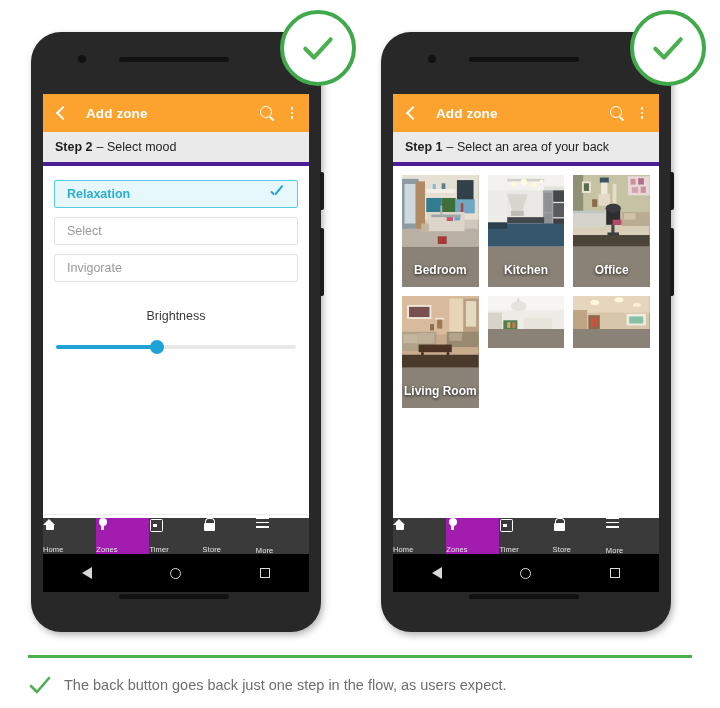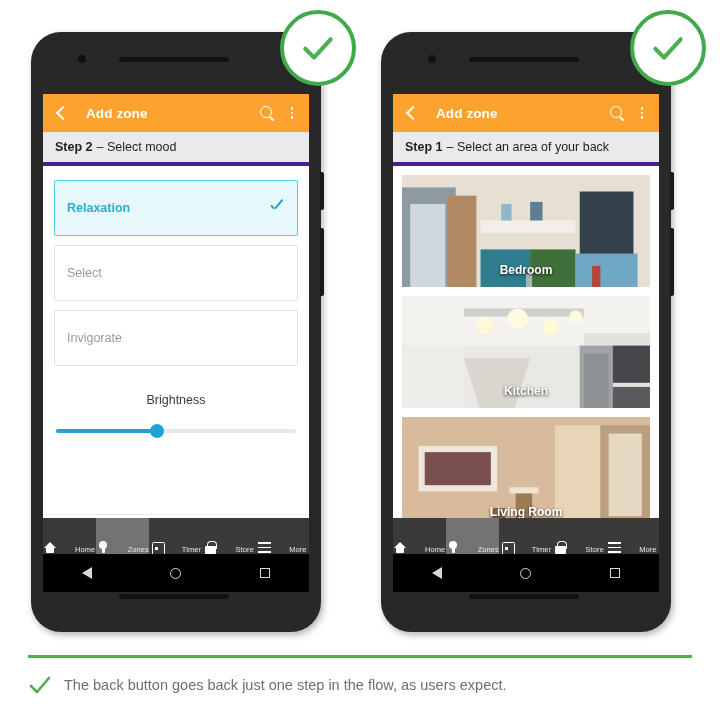--- a/index.html
+++ b/index.html
@@ -93,21 +93,21 @@
     height: 34px; background: #EAEAEA;
     display: flex; align-items: center; padding: 0 12px;
     border-bottom: 4px solid #4c1d95;
   }
   .step-label { font-size: 12.5px; color: #1f1f1f; font-weight: bold; }
   .step-text  { font-size: 12.5px; color: #1f1f1f; margin-left: 4px; white-space: nowrap; }
 
   
   .mood-list { padding: 14px 11px 0 11px; }
   .mood-card {
-    height: 56px; border: 1px solid #E2E2E2; background: #fff;
+    height: 28px; border: 1px solid #E2E2E2; background: #fff;
     border-radius: 2px; margin-bottom: 9px;
     display: flex; align-items: center; padding: 0 12px; cursor: pointer;
   }
   .mood-card .mood-name { font-size: 12.5px; color: #9A9A9A; }
   .mood-card.selected {
     border: 1.6px solid #52CCE5; background: #E6F8FC;
   }
   .mood-card.selected .mood-name { color: #2BAED0; font-weight: bold; }
   .mood-check { margin-left: auto; width: 16px; height: 16px; position: relative; }
   .mood-check::before {
@@ -148,21 +148,21 @@
   }
   .action-btn {
     font-size: 11.5px; font-weight: bold; color: #1DA3D6;
     letter-spacing: .4px; cursor: pointer;
   }
   .left-body { position: relative; height: 388px; }
 
   
   .room-grid {
     padding: 9px 9px 0 9px;
-    display: grid; grid-template-columns: 1fr;
+    display: grid; grid-template-columns: 1fr 1fr 1fr;
     gap: 9px; height: 388px; overflow: hidden;
     align-content: start;
   }
   .room-card {
     position: relative; height: 112px; overflow: hidden;
     background: #8a8276; cursor: pointer;
   }
   .room-photo { position: absolute; inset: 0; }
   .room-name {
     position: absolute; left: 0; right: 0; bottom: 10px;
@@ -171,24 +171,24 @@
   }
   .room-card.partial { height: 52px; }
 
   
   .tabbar {
     position: absolute; left: 12px; bottom: 78px;
     width: 266px; height: 36px; background: #3A3A3A;
     display: flex;
   }
   .tab {
-    flex: 1; display: flex; flex-direction: row;
-    align-items: flex-end; justify-content: center; gap: 18px; cursor: pointer;
-  }
-  .tab.active { background: #737373; }
+    flex: 1; display: flex; flex-direction: column;
+    align-items: flex-start; justify-content: center; gap: 18px; cursor: pointer;
+  }
+  .tab.active { background: #a21caf; }
   .tab-label { font-size: 7.5px; color: #E6E6E6; letter-spacing: .1px; }
   .tab-ico { width: 13px; height: 13px; position: relative; }
 
   
   .ico-home::before {
     content: ""; position: absolute; left: 0; top: 1px;
     width: 0; height: 0; border-left: 6.5px solid transparent;
     border-right: 6.5px solid transparent; border-bottom: 6px solid #fff;
   }
   .ico-home::after {
@@ -434,45 +434,20 @@
             <rect x="88" y="28" width="12" height="30" fill="#8d9194"></rect>
             <rect x="88" y="60" width="12" height="30" fill="#8d9194"></rect>
             <rect x="102" y="24" width="18" height="18" fill="#46474a"></rect>
             <rect x="102" y="44" width="18" height="22" fill="#5a5b5e"></rect>
             <rect x="102" y="68" width="18" height="22" fill="#3f4043"></rect>
             <rect x="30" y="66" width="58" height="10" fill="#42474b"></rect>
             <rect x="0" y="76" width="120" height="36" fill="#36566b"></rect>
             <rect x="0" y="74" width="30" height="10" fill="#2b3f4d"></rect>
           </svg>
           <div class="room-name">Kitchen</div>
-        </div>
-
-        <div class="room-card">
-          <svg class="room-photo" viewBox="0 0 120 112" preserveAspectRatio="none">
-            <rect width="120" height="112" fill="#c9ab8e"></rect>
-            <rect x="0" y="0" width="120" height="60" fill="#d8bb9d"></rect>
-            <rect x="8" y="14" width="38" height="22" fill="#efe7dc"></rect>
-            <rect x="11" y="17" width="32" height="16" fill="#7a4f4f"></rect>
-            <rect x="74" y="4" width="22" height="56" fill="#e8d4b6"></rect>
-            <rect x="96" y="4" width="24" height="60" fill="#b99f80"></rect>
-            <rect x="100" y="8" width="16" height="40" fill="#e6d9c2"></rect>
-            <rect x="52" y="34" width="14" height="3" fill="#f0e4d0"></rect>
-            <rect x="55" y="37" width="8" height="14" fill="#9c7a52"></rect>
-            <rect x="44" y="44" width="6" height="10" fill="#8d6a48"></rect>
-            <rect x="0" y="56" width="54" height="30" fill="#b0a289"></rect>
-            <rect x="2" y="60" width="22" height="14" fill="#c5b79d"></rect>
-            <rect x="24" y="58" width="26" height="16" fill="#bfb198"></rect>
-            <rect x="70" y="56" width="50" height="24" fill="#9a8a72"></rect>
-            <rect x="74" y="58" width="20" height="12" fill="#b3a48a"></rect>
-            <rect x="26" y="76" width="52" height="12" fill="#4c3524"></rect>
-            <rect x="30" y="88" width="4" height="12" fill="#3d2a1c"></rect>
-            <rect x="70" y="88" width="4" height="12" fill="#3d2a1c"></rect>
-            <rect x="0" y="92" width="120" height="20" fill="#4a3a2b"></rect>
-          </svg>
-          <div class="room-name">Living Room</div>
         </div>
 
         <div class="room-card">
           <svg class="room-photo" viewBox="0 0 120 112" preserveAspectRatio="none">
             <rect width="120" height="112" fill="#d9cfb8"></rect>
             <rect x="0" y="0" width="120" height="58" fill="#c6c2a4"></rect>
             <rect x="0" y="0" width="16" height="58" fill="#8f9076"></rect>
             <rect x="14" y="10" width="14" height="18" fill="#e9e4d4"></rect>
             <rect x="17" y="13" width="8" height="12" fill="#5a6b4d"></rect>
             <rect x="86" y="2" width="34" height="30" fill="#e7d8d8"></rect>
@@ -492,20 +467,45 @@
             <rect x="60" y="78" width="5" height="14" fill="#45454a"></rect>
             <rect x="54" y="90" width="18" height="5" fill="#3a3a3e"></rect>
             <rect x="76" y="58" width="44" height="22" fill="#b9ac92"></rect>
             <rect x="80" y="60" width="18" height="10" fill="#cfc3a8"></rect>
             <rect x="62" y="70" width="14" height="8" fill="#b5496a"></rect>
             <rect x="0" y="94" width="120" height="18" fill="#4a4438"></rect>
           </svg>
           <div class="room-name">Office</div>
         </div>
 
+        <div class="room-card">
+          <svg class="room-photo" viewBox="0 0 120 112" preserveAspectRatio="none">
+            <rect width="120" height="112" fill="#c9ab8e"></rect>
+            <rect x="0" y="0" width="120" height="60" fill="#d8bb9d"></rect>
+            <rect x="8" y="14" width="38" height="22" fill="#efe7dc"></rect>
+            <rect x="11" y="17" width="32" height="16" fill="#7a4f4f"></rect>
+            <rect x="74" y="4" width="22" height="56" fill="#e8d4b6"></rect>
+            <rect x="96" y="4" width="24" height="60" fill="#b99f80"></rect>
+            <rect x="100" y="8" width="16" height="40" fill="#e6d9c2"></rect>
+            <rect x="52" y="34" width="14" height="3" fill="#f0e4d0"></rect>
+            <rect x="55" y="37" width="8" height="14" fill="#9c7a52"></rect>
+            <rect x="44" y="44" width="6" height="10" fill="#8d6a48"></rect>
+            <rect x="0" y="56" width="54" height="30" fill="#b0a289"></rect>
+            <rect x="2" y="60" width="22" height="14" fill="#c5b79d"></rect>
+            <rect x="24" y="58" width="26" height="16" fill="#bfb198"></rect>
+            <rect x="70" y="56" width="50" height="24" fill="#9a8a72"></rect>
+            <rect x="74" y="58" width="20" height="12" fill="#b3a48a"></rect>
+            <rect x="26" y="76" width="52" height="12" fill="#4c3524"></rect>
+            <rect x="30" y="88" width="4" height="12" fill="#3d2a1c"></rect>
+            <rect x="70" y="88" width="4" height="12" fill="#3d2a1c"></rect>
+            <rect x="0" y="92" width="120" height="20" fill="#4a3a2b"></rect>
+          </svg>
+          <div class="room-name">Living Room</div>
+        </div>
+
         <div class="room-card partial">
           <svg class="room-photo" viewBox="0 0 120 52" preserveAspectRatio="none">
             <rect width="120" height="52" fill="#eeece6"></rect>
             <rect x="0" y="0" width="120" height="22" fill="#f6f5f1"></rect>
             <rect x="46" y="4" width="3" height="8" fill="#d5d3cd"></rect>
             <ellipse cx="48" cy="16" rx="12" ry="8" fill="#e4e2dc"></ellipse>
             <rect x="0" y="26" width="22" height="26" fill="#d6d3c8"></rect>
             <rect x="24" y="38" width="22" height="14" fill="#4f7f4a"></rect>
             <rect x="30" y="41" width="5" height="9" fill="#d8a06a"></rect>
             <rect x="38" y="41" width="5" height="9" fill="#c07a52"></rect>

